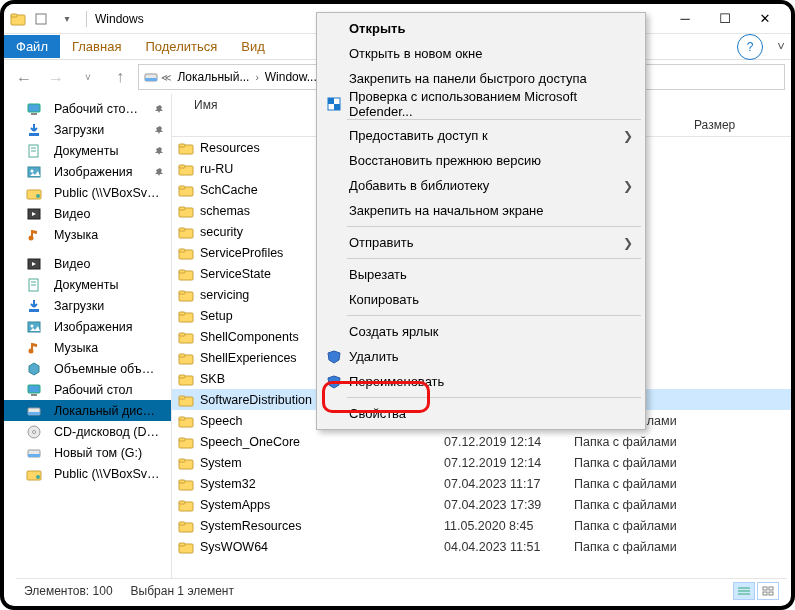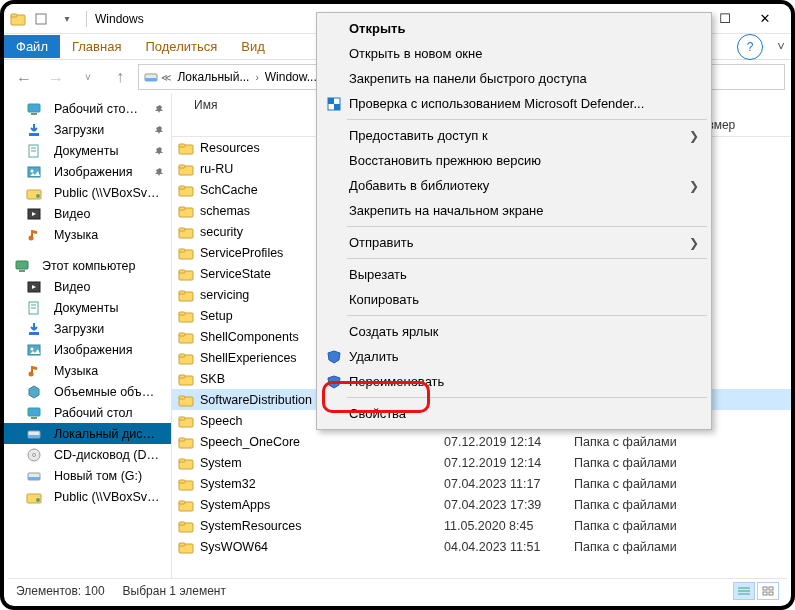--- a/index.html
+++ b/index.html
@@ -32,25 +32,25 @@
 .colhead .c2 { flex:0 0 130px; }
 .colhead .c3 { flex:0 0 140px; }
 .colhead .c4 { flex:1;margin-top:20px; }
 .rows { }
 .row { display:flex; align-items:center; font-size:12.5px; height:21px; padding-left:6px; }
 .row.sel { background:#cde8ff; }
 .row .ic { margin-right:6px; }
 .row .c1 { flex:0 0 244px; white-space:nowrap; overflow:hidden; text-overflow:ellipsis; }
 .row .c2 { flex:0 0 130px; color:#333; }
 .row .c3 { flex:0 0 160px; color:#333; }
-.statusbar { position:absolute; bottom:4px; left:4px; right:4px; height:24px; border-top:1px solid #e5e5e5; display:flex; align-items:center; font-size:12px; padding:0 8px; gap:18px; color:#333; background:#fff; }
+.statusbar { position:absolute; bottom:4px; left:12px; right:4px; height:24px; border-top:1px solid #e5e5e5; display:flex; align-items:center; font-size:12px; padding:0 8px; gap:18px; color:#333; background:#fff; }
 .statusbar .viewbtns { margin-left:auto; display:flex; gap:2px; }
 .statusbar .vb { width:22px; height:18px; border:1px solid #aecff7; display:flex; align-items:center; justify-content:center; }
 .statusbar .vb.active { background:#cde8ff; }
-.ctxmenu { position:absolute; top:8px; left:312px; width:396px; background:#f2f2f2; border:1px solid #b8b8b8; box-shadow:3px 3px 6px rgba(0,0,0,.25); font-size:13px; padding:3px 2px; }
+.ctxmenu { position:absolute; top:8px; left:312px; width:330px; background:#f2f2f2; border:1px solid #b8b8b8; box-shadow:3px 3px 6px rgba(0,0,0,.25); font-size:13px; padding:3px 2px; }
 .ctxmenu .mi { display:flex; align-items:center; height:25px; padding:0 22px 0 30px; position:relative; }
 .ctxmenu .mi.bold { font-weight:600; }
 .ctxmenu .mi .arrow { position:absolute; right:10px; font-size:12px; color:#555; }
 .ctxmenu .mi .micon { position:absolute; left:6px; width:18px; height:18px; display:flex; align-items:center; justify-content:center; }
 .ctxmenu .msep { height:1px; background:#cfcfcf; margin:3px 2px 3px 28px; }
 .highlight { position:absolute; border:3px solid #e11; border-radius:10px; pointer-events:none; }
 .pin-ic { width:10px; height:10px; }
 svg { display:block; }
 </style>
 </head>
@@ -195,29 +195,20 @@
           <span class="ic">
             <svg width="16" height="16">
               <path d="M6 3v7" stroke="#d5721a" stroke-width="2"></path>
               <circle cx="5" cy="11" r="2.5" fill="#d5721a"></circle>
               <path d="M6 3l5 1v3l-5-1" fill="#d5721a"></path>
             </svg>
           </span>
           <span>Музыка</span>
         </div>
         <div class="sep"></div>
-        <div class="item group">
-          <span class="ic">
-            <svg width="16" height="16">
-              <rect x="2" y="3" width="12" height="8" rx="1" fill="#5a7" stroke="#385"></rect>
-              <rect x="5" y="12" width="6" height="2" fill="#888"></rect>
-            </svg>
-          </span>
-          <span>Этот компьютер</span>
-        </div>
         <div class="item">
           <span class="ic">
             <svg width="16" height="16">
               <rect x="2" y="3" width="12" height="10" fill="#444" stroke="#222"></rect>
               <polygon points="6,6 6,10 10,8" fill="#fff"></polygon>
             </svg>
           </span>
           <span>Видео</span>
         </div>
         <div class="item">

